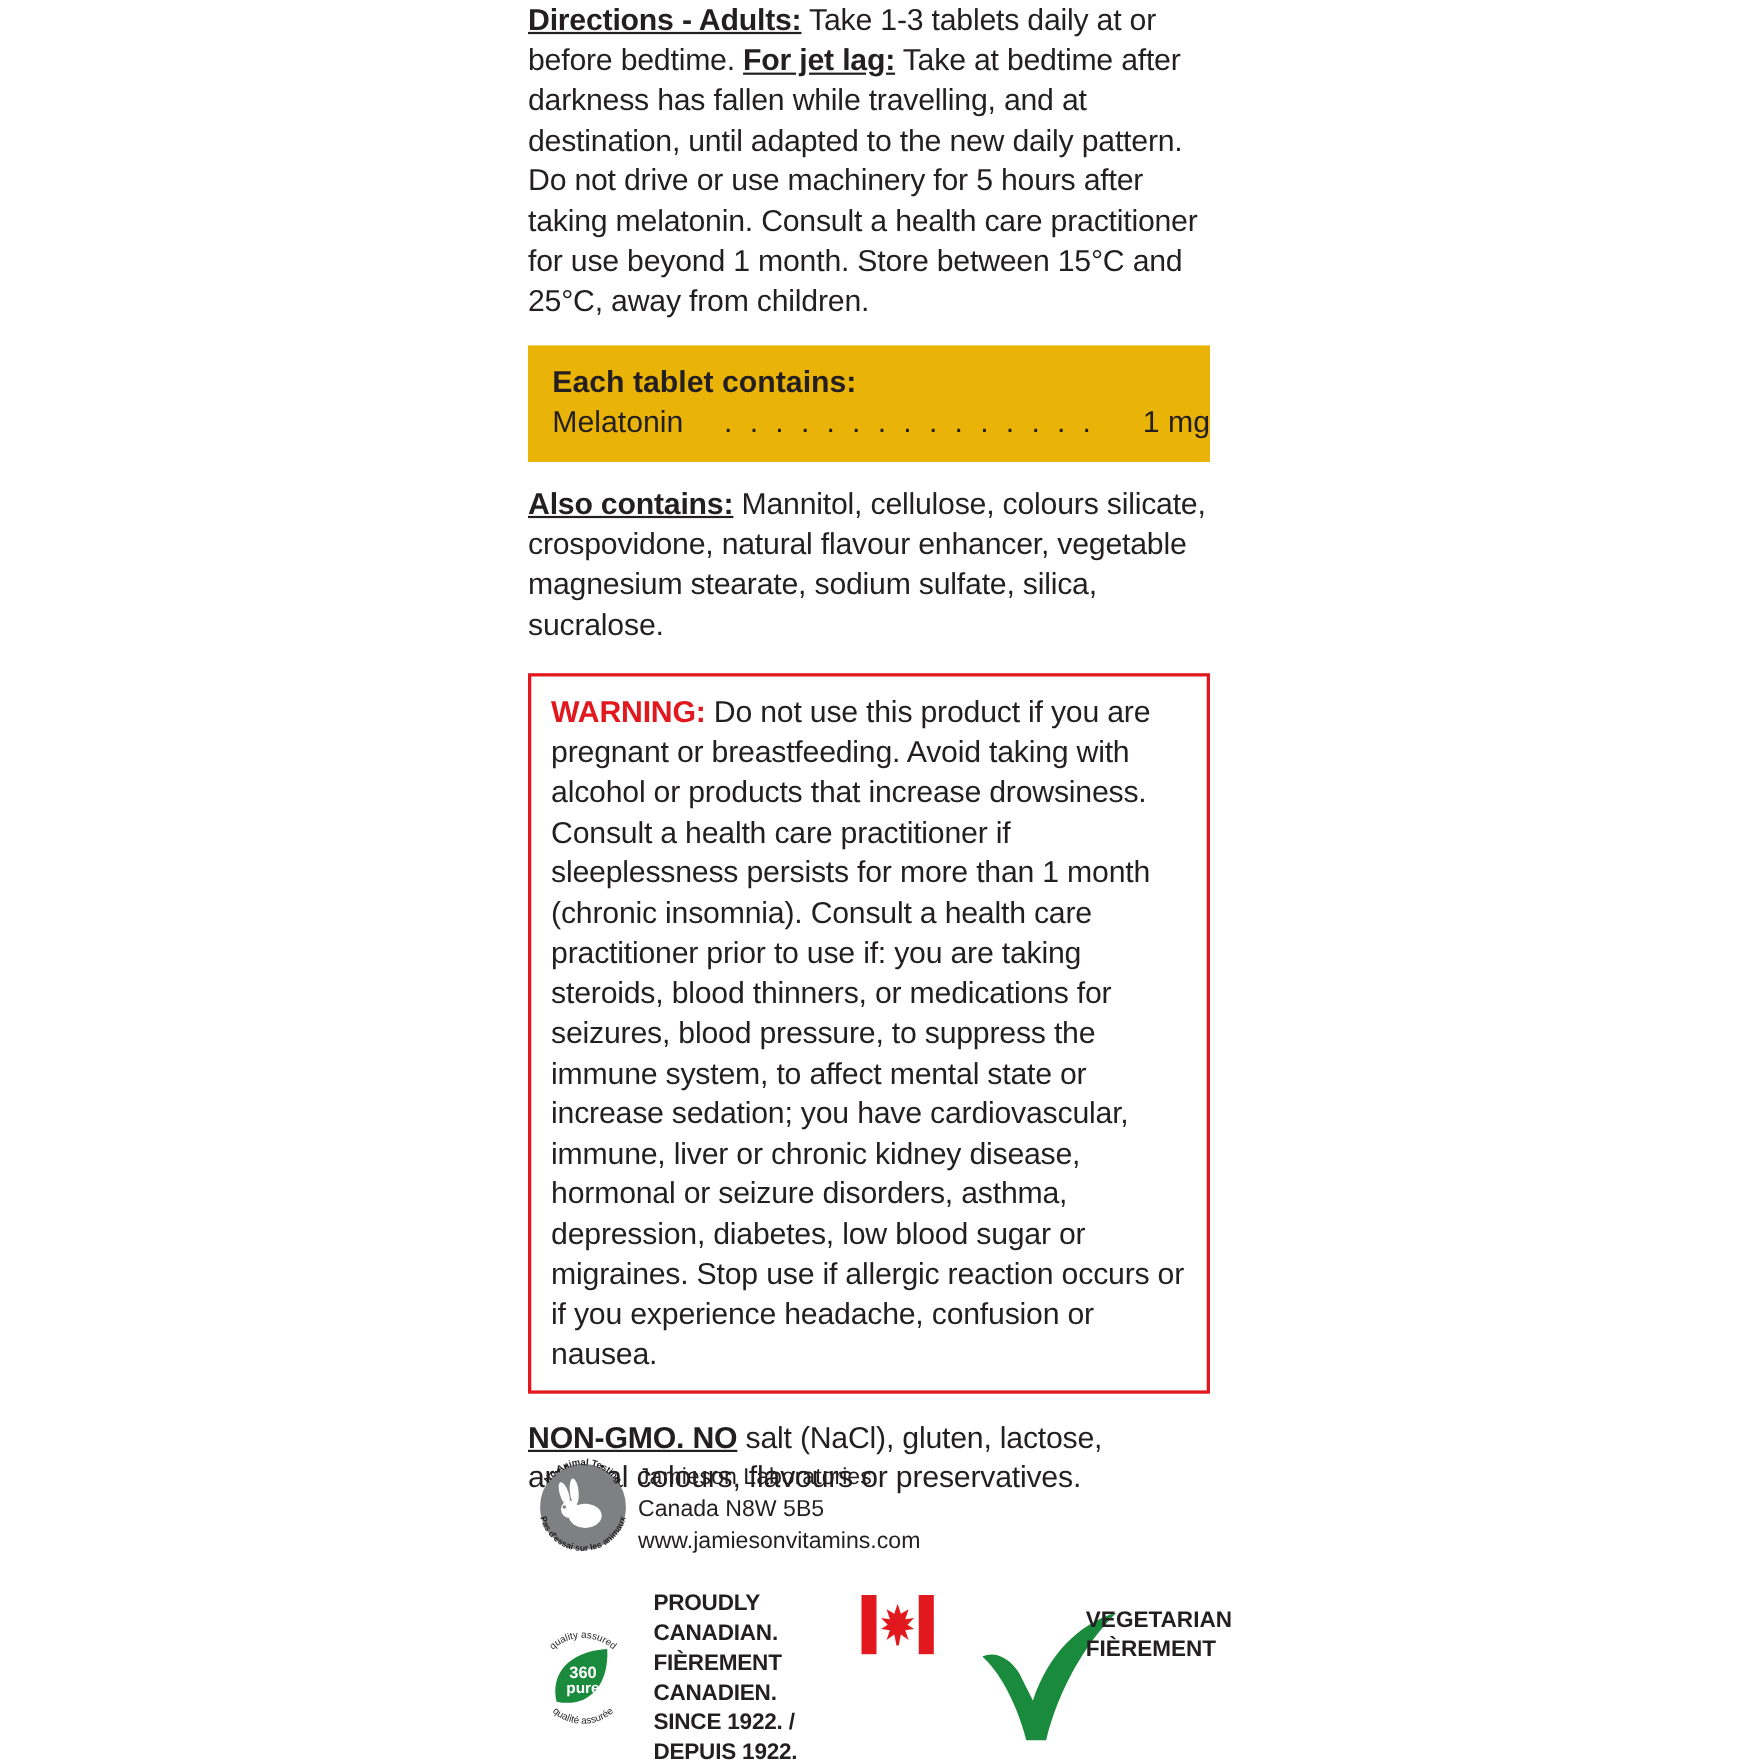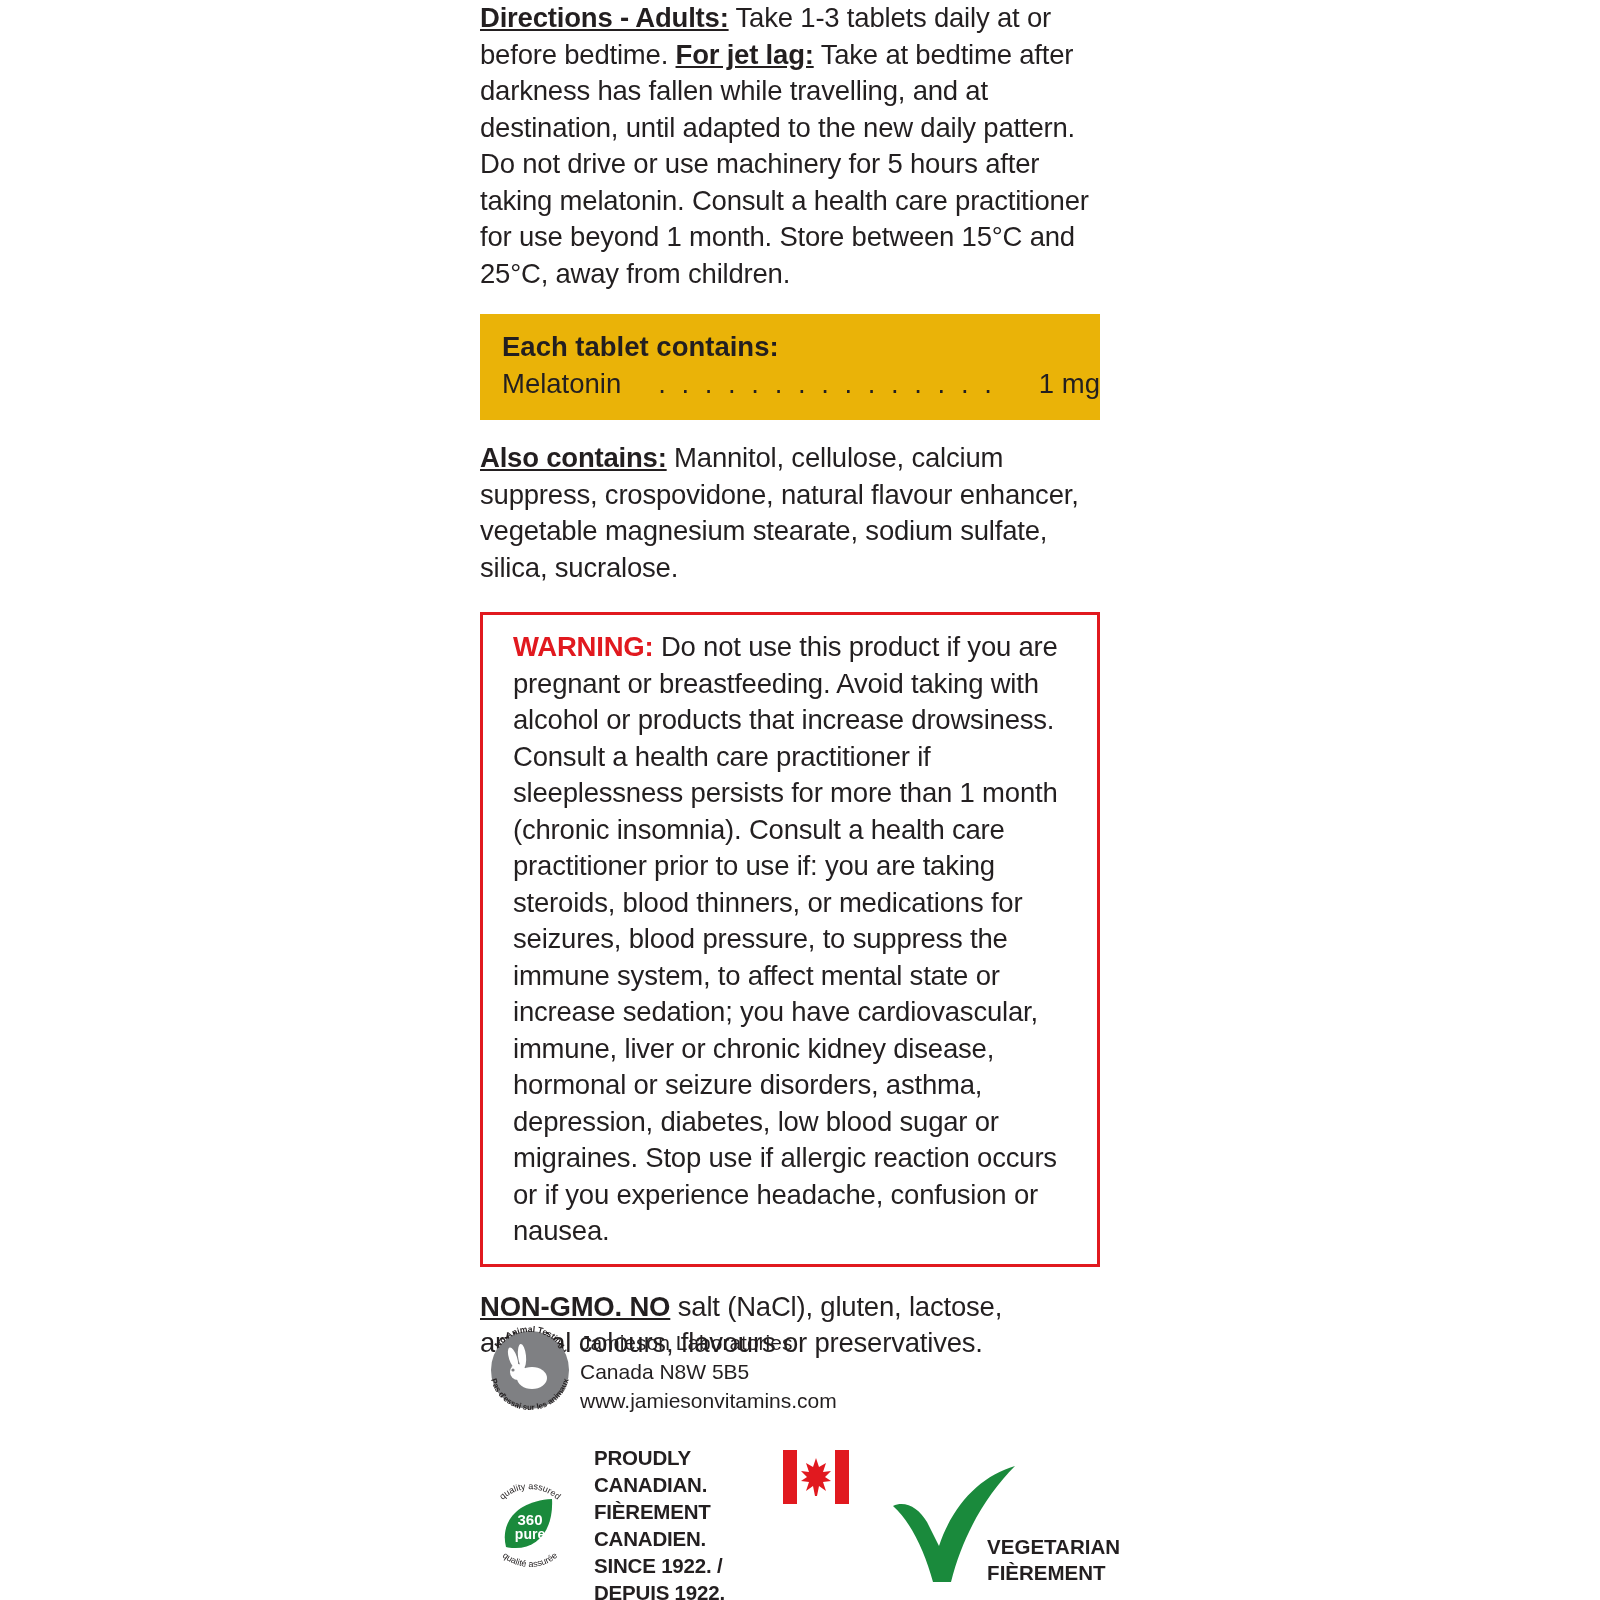--- a/index.html
+++ b/index.html
@@ -70,21 +70,21 @@
     line-height: 30px;
     color: #231f20;
   }
   .facts-amt { }
   .also {
     margin-top: 20px;
   }
   .warning-box {
     border: 3px solid #e1191f;
     margin-top: 26px;
-    padding: 14px 18px 14px 30px;
+    padding: 14px 18px 14px 18px;
     width: 620px;
     box-sizing: border-box;
   }
   .warn-label {
     color: #e1191f;
     font-weight: bold;
   }
   .nongmo {
     margin-top: 22px;
   }
@@ -136,21 +136,21 @@
     margin-left: 10px;
     width: 66px;
     height: 54px;
     position: relative;
     align-self: flex-start;
     margin-top: 6px;
   }
   .veg {
     margin-left: 26px;
     display: flex;
-    align-items: flex-end;
+    align-items: flex-start;
   }
   .veg-check {
     width: 150px;
     height: 130px;
   }
   .veg-text {
     font-size: 20.5px;
     line-height: 26px;
     font-weight: bold;
     color: #231f20;
@@ -170,21 +170,21 @@
   <div class="facts-box">
     <div class="facts-title">Each tablet contains:</div>
     <div class="facts-row">
       <span class="facts-name">Melatonin</span>
       <span class="dots">. . . . . . . . . . . . . . . . . . . . . . .</span>
       <span class="facts-amt">1 mg</span>
     </div>
   </div>
 
   <div class="para also">
-    <b>Also contains:</b><span> Mannitol, cellulose, calcium suppress, crospovidone, natural flavour enhancer, vegetable magnesium stearate, sodium sulfate, silica, sucralose.</span>
+    <b>Also contains:</b><span> Mannitol, cellulose, colours silicate, crospovidone, natural flavour enhancer, vegetable magnesium stearate, sodium sulfate, silica, sucralose.</span>
   </div>
 
   <div class="warning-box">
     <div class="para">
       <span class="warn-label">WARNING:</span><span> Do not use this product if you are pregnant or breastfeeding. Avoid taking with alcohol or products that increase drowsiness. Consult a health care practitioner if sleeplessness persists for more than 1 month (chronic insomnia). Consult a health care practitioner prior to use if: you are taking steroids, blood thinners, or medications for seizures, blood pressure, to suppress the immune system, to affect mental state or increase sedation; you have cardiovascular, immune, liver or chronic kidney disease, hormonal or seizure disorders, asthma, depression, diabetes, low blood sugar or migraines. Stop use if allergic reaction occurs or if you experience headache, confusion or nausea.</span>
     </div>
   </div>
 
   <div class="para nongmo">
     <b>NON-GMO. NO</b><span> salt (NaCl), gluten, lactose, artificial colours, flavours or preservatives.</span>

